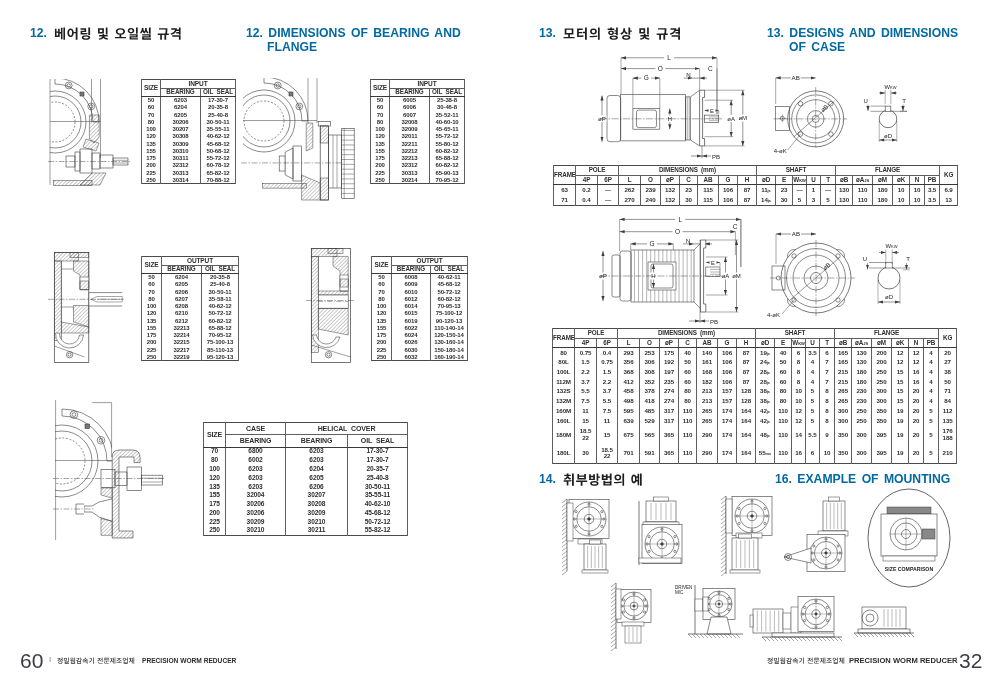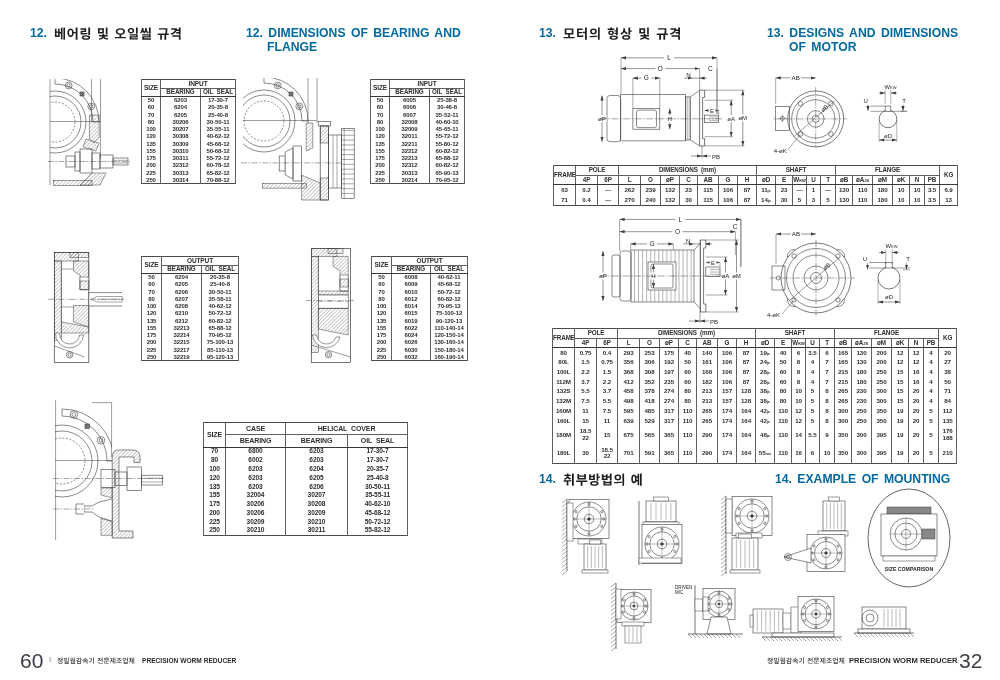--- a/index.html
+++ b/index.html
@@ -21,26 +21,26 @@
 
 <div class="t1" style="left:30px;top:27px;">12.</div>
 <svg class="abs" style="left:54px;top:27px" width="131" height="16" viewBox="0 0 131 16">
     <path transform="translate(0,11.6)" d="M0.9 -9.9H2.5V-7.1H4.1V-9.9H5.7V-1.7H0.9ZM2.5 -5.8V-3.1H4.1V-5.8ZM9.4 -11.1H11.0V1.2H9.4ZM5.5 -6.6H7.5V-5.2H5.5ZM6.9 -10.9H8.5V0.6H6.9Z M16.6 -10.2Q17.5 -10.2 18.2 -9.7Q18.9 -9.1 19.3 -8.2Q19.7 -7.2 19.7 -5.8Q19.7 -4.5 19.3 -3.5Q18.9 -2.5 18.2 -2.0Q17.5 -1.5 16.6 -1.5Q15.7 -1.5 15.0 -2.0Q14.2 -2.5 13.8 -3.5Q13.4 -4.5 13.4 -5.8Q13.4 -7.2 13.8 -8.2Q14.2 -9.1 15.0 -9.7Q15.7 -10.2 16.6 -10.2ZM16.6 -8.6Q16.1 -8.6 15.8 -8.3Q15.5 -8.0 15.3 -7.4Q15.1 -6.8 15.1 -5.8Q15.1 -5.0 15.3 -4.3Q15.5 -3.7 15.8 -3.4Q16.1 -3.1 16.6 -3.1Q17.0 -3.1 17.4 -3.4Q17.7 -3.7 17.9 -4.3Q18.1 -5.0 18.1 -5.8Q18.1 -6.8 17.9 -7.4Q17.7 -8.0 17.4 -8.3Q17.0 -8.6 16.6 -8.6ZM21.7 -11.1H23.5V1.2H21.7ZM19.2 -6.7H22.5V-5.3H19.2Z M34.3 -11.0H36.1V-3.6H34.3ZM26.6 -5.5H27.6Q28.8 -5.5 29.8 -5.6Q30.7 -5.6 31.6 -5.7Q32.4 -5.7 33.3 -5.9L33.5 -4.5Q32.6 -4.3 31.7 -4.3Q30.8 -4.2 29.8 -4.1Q28.8 -4.1 27.6 -4.1H26.6ZM26.5 -10.3H32.2V-6.6H28.3V-4.8H26.6V-7.9H30.4V-8.9H26.5ZM32.0 -3.4Q33.9 -3.4 35.0 -2.8Q36.2 -2.2 36.2 -1.1Q36.2 -0.0 35.0 0.6Q33.9 1.2 32.0 1.2Q30.0 1.2 28.9 0.6Q27.8 -0.0 27.8 -1.1Q27.8 -2.2 28.9 -2.8Q30.0 -3.4 32.0 -3.4ZM32.0 -2.0Q31.2 -2.0 30.6 -1.9Q30.1 -1.8 29.8 -1.6Q29.5 -1.4 29.5 -1.1Q29.5 -0.8 29.8 -0.6Q30.1 -0.4 30.6 -0.3Q31.2 -0.2 32.0 -0.2Q32.8 -0.2 33.3 -0.3Q33.9 -0.4 34.1 -0.6Q34.4 -0.8 34.4 -1.1Q34.4 -1.4 34.1 -1.6Q33.9 -1.8 33.3 -1.9Q32.8 -2.0 32.0 -2.0Z M44.0 -10.3H49.9V-5.2H44.0ZM48.2 -8.9H45.7V-6.5H48.2ZM51.8 -11.0H53.5V-4.1H51.8ZM48.5 -2.6H50.0V-2.4Q50.0 -1.7 49.7 -1.2Q49.4 -0.6 48.8 -0.1Q48.2 0.4 47.3 0.7Q46.4 1.0 45.2 1.1L44.7 -0.2Q45.4 -0.3 46.1 -0.4Q46.7 -0.6 47.2 -0.8Q47.6 -1.0 47.9 -1.3Q48.2 -1.6 48.4 -1.8Q48.5 -2.1 48.5 -2.4ZM48.8 -2.6H50.3V-2.4Q50.3 -2.1 50.6 -1.7Q50.8 -1.4 51.3 -1.1Q51.7 -0.7 52.5 -0.5Q53.2 -0.3 54.2 -0.2L53.6 1.1Q52.5 1.0 51.6 0.7Q50.7 0.4 50.1 -0.1Q49.4 -0.6 49.1 -1.2Q48.8 -1.8 48.8 -2.4ZM45.1 -3.5H53.7V-2.2H45.1ZM48.5 -4.5H50.3V-2.9H48.5Z M65.5 -4.2H67.3V-1.4H65.5ZM66.4 -10.4Q67.7 -10.4 68.7 -10.0Q69.8 -9.6 70.4 -8.8Q71.0 -8.1 71.0 -7.1Q71.0 -6.0 70.4 -5.3Q69.8 -4.5 68.7 -4.1Q67.7 -3.7 66.4 -3.7Q65.1 -3.7 64.1 -4.1Q63.0 -4.5 62.4 -5.3Q61.8 -6.0 61.8 -7.1Q61.8 -8.1 62.4 -8.8Q63.0 -9.6 64.1 -10.0Q65.1 -10.4 66.4 -10.4ZM66.4 -9.0Q65.6 -9.0 64.9 -8.8Q64.3 -8.6 63.9 -8.1Q63.5 -7.7 63.5 -7.1Q63.5 -6.4 63.9 -6.0Q64.3 -5.6 64.9 -5.3Q65.6 -5.1 66.4 -5.1Q67.2 -5.1 67.9 -5.3Q68.5 -5.6 68.9 -6.0Q69.2 -6.4 69.2 -7.1Q69.2 -7.7 68.9 -8.1Q68.5 -8.6 67.9 -8.8Q67.2 -9.0 66.4 -9.0ZM60.9 -1.7H71.9V-0.3H60.9Z M77.0 -10.7Q77.9 -10.7 78.7 -10.3Q79.4 -10.0 79.8 -9.4Q80.3 -8.7 80.3 -7.9Q80.3 -7.1 79.8 -6.5Q79.4 -5.8 78.7 -5.5Q77.9 -5.1 77.0 -5.1Q76.1 -5.1 75.3 -5.5Q74.6 -5.8 74.2 -6.5Q73.7 -7.1 73.7 -7.9Q73.7 -8.7 74.2 -9.4Q74.6 -10.0 75.3 -10.3Q76.1 -10.7 77.0 -10.7ZM77.0 -9.3Q76.6 -9.3 76.2 -9.1Q75.8 -8.9 75.6 -8.6Q75.4 -8.3 75.4 -7.9Q75.4 -7.5 75.6 -7.2Q75.8 -6.9 76.2 -6.7Q76.5 -6.5 77.0 -6.5Q77.5 -6.5 77.8 -6.7Q78.2 -6.9 78.4 -7.2Q78.6 -7.5 78.6 -7.9Q78.6 -8.3 78.4 -8.6Q78.2 -8.9 77.8 -9.1Q77.4 -9.3 77.0 -9.3ZM82.0 -11.0H83.7V-4.9H82.0ZM75.6 -4.4H83.7V-1.1H77.3V0.4H75.6V-2.4H82.0V-3.1H75.6ZM75.6 -0.3H84.0V1.0H75.6Z M94.9 -11.0H96.7V-4.8H94.9ZM87.8 -10.6H89.0V-10.1Q89.0 -9.4 88.9 -8.6Q88.8 -7.9 88.6 -7.2Q88.4 -6.6 88.0 -6.0Q87.6 -5.5 86.9 -5.1L86.0 -6.4Q86.6 -6.7 86.9 -7.1Q87.2 -7.5 87.4 -8.0Q87.6 -8.5 87.7 -9.0Q87.8 -9.6 87.8 -10.1ZM88.3 -10.6H89.5V-10.1Q89.5 -9.6 89.5 -9.1Q89.6 -8.5 89.8 -8.0Q89.9 -7.5 90.3 -7.1Q90.6 -6.6 91.1 -6.3L90.3 -5.0Q89.6 -5.4 89.2 -6.0Q88.9 -6.5 88.6 -7.2Q88.4 -7.9 88.3 -8.7Q88.3 -9.4 88.3 -10.1ZM91.1 -10.6H92.3V-10.1Q92.3 -9.4 92.2 -8.6Q92.1 -7.9 91.9 -7.2Q91.7 -6.5 91.3 -6.0Q90.9 -5.4 90.3 -5.0L89.5 -6.3Q90.0 -6.6 90.3 -7.1Q90.6 -7.5 90.8 -8.0Q91.0 -8.5 91.0 -9.1Q91.1 -9.6 91.1 -10.1ZM91.5 -10.6H92.7V-10.1Q92.7 -9.4 92.9 -8.7Q93.0 -8.0 93.4 -7.4Q93.8 -6.8 94.5 -6.4L93.6 -5.1Q92.8 -5.6 92.3 -6.4Q91.9 -7.2 91.7 -8.1Q91.5 -9.1 91.5 -10.1ZM88.2 -4.4H96.7V-1.1H89.9V0.2H88.2V-2.3H94.9V-3.0H88.2ZM88.2 -0.3H97.0V1.1H88.2Z M105.0 -10.4H112.7V-9.0H105.0ZM103.7 -5.1H114.8V-3.7H103.7ZM106.2 -4.1H107.9V1.2H106.2ZM111.6 -10.4H113.4V-9.6Q113.4 -8.8 113.3 -7.6Q113.3 -6.4 112.9 -4.7L111.2 -4.8Q111.5 -6.5 111.6 -7.6Q111.6 -8.8 111.6 -9.6ZM110.4 -4.1H112.2V1.2H110.4Z M121.0 -10.3H122.9Q122.9 -8.6 122.2 -7.4Q121.6 -6.1 120.3 -5.2Q119.0 -4.3 117.2 -3.8L116.5 -5.2Q118.0 -5.6 119.0 -6.2Q120.0 -6.9 120.5 -7.7Q121.0 -8.5 121.0 -9.4ZM117.2 -10.3H122.2V-8.9H117.2ZM118.3 -3.3H126.6V1.1H124.9V-1.9H118.3ZM124.9 -11.1H126.6V-3.8H124.9ZM122.3 -9.1H125.2V-7.7H122.3ZM122.2 -6.5H125.1V-5.1H122.2Z" fill="#1e1e1e"></path>
   </svg>
 <div class="t1" style="left:246px;top:27px;">12. DIMENSIONS OF BEARING AND<br><span style="padding-left:21px">FLANGE</span></div>
 <div class="t1" style="left:539px;top:27px;">13.</div>
 <svg class="abs" style="left:563px;top:27px" width="121" height="16" viewBox="0 0 121 16">
     <path transform="translate(0,11.6)" d="M0.5 -1.7H11.6V-0.3H0.5ZM5.2 -4.4H6.9V-1.3H5.2ZM1.7 -10.2H10.4V-4.1H1.7ZM8.7 -8.8H3.4V-5.5H8.7Z M22.0 -11.1H23.8V1.2H22.0ZM19.9 -6.8H22.2V-5.3H19.9ZM14.1 -3.0H15.1Q16.1 -3.0 16.9 -3.0Q17.8 -3.0 18.6 -3.1Q19.4 -3.2 20.3 -3.3L20.5 -1.9Q19.6 -1.8 18.7 -1.7Q17.9 -1.6 17.0 -1.6Q16.1 -1.6 15.1 -1.6H14.1ZM14.1 -10.0H19.7V-8.6H15.8V-2.5H14.1ZM15.4 -6.6H19.3V-5.3H15.4Z M30.5 -10.2Q31.4 -10.2 32.2 -9.9Q32.9 -9.5 33.4 -8.8Q33.8 -8.1 33.8 -7.2Q33.8 -6.4 33.4 -5.7Q32.9 -5.0 32.2 -4.6Q31.4 -4.2 30.5 -4.2Q29.5 -4.2 28.7 -4.6Q28.0 -5.0 27.5 -5.7Q27.1 -6.4 27.1 -7.2Q27.1 -8.1 27.5 -8.8Q28.0 -9.5 28.7 -9.9Q29.5 -10.2 30.5 -10.2ZM30.5 -8.7Q30.0 -8.7 29.6 -8.6Q29.2 -8.4 29.0 -8.0Q28.8 -7.7 28.8 -7.2Q28.8 -6.8 29.0 -6.4Q29.2 -6.1 29.6 -5.9Q30.0 -5.7 30.5 -5.7Q30.9 -5.7 31.3 -5.9Q31.7 -6.1 31.9 -6.4Q32.1 -6.8 32.1 -7.2Q32.1 -7.7 31.9 -8.0Q31.7 -8.4 31.3 -8.6Q30.9 -8.7 30.5 -8.7ZM35.0 -11.1H36.7V1.2H35.0ZM26.8 -1.3 26.6 -2.7Q27.7 -2.7 29.0 -2.7Q30.3 -2.7 31.6 -2.8Q33.0 -2.9 34.3 -3.1L34.4 -1.8Q33.1 -1.6 31.7 -1.5Q30.4 -1.3 29.1 -1.3Q27.8 -1.3 26.8 -1.3Z M51.5 -8.4H53.7V-7.0H51.5ZM51.5 -5.9H53.7V-4.5H51.5ZM44.6 -10.0H51.3V-8.6H44.6ZM48.1 -8.2Q48.9 -8.2 49.5 -7.9Q50.2 -7.6 50.6 -7.1Q50.9 -6.5 50.9 -5.9Q50.9 -5.2 50.6 -4.7Q50.2 -4.2 49.5 -3.9Q48.9 -3.6 48.1 -3.6Q47.2 -3.6 46.6 -3.9Q45.9 -4.2 45.6 -4.7Q45.2 -5.2 45.2 -5.9Q45.2 -6.5 45.6 -7.1Q45.9 -7.6 46.6 -7.9Q47.2 -8.2 48.1 -8.2ZM48.1 -6.9Q47.5 -6.9 47.2 -6.6Q46.8 -6.3 46.8 -5.9Q46.8 -5.4 47.2 -5.1Q47.5 -4.9 48.1 -4.9Q48.6 -4.9 49.0 -5.1Q49.3 -5.4 49.3 -5.9Q49.3 -6.3 49.0 -6.6Q48.6 -6.9 48.1 -6.9ZM47.2 -11.2H49.0V-9.0H47.2ZM53.1 -11.1H54.8V-3.3H53.1ZM50.7 -3.1Q52.0 -3.1 52.9 -2.9Q53.9 -2.6 54.4 -2.1Q54.9 -1.6 54.9 -1.0Q54.9 -0.3 54.4 0.2Q53.9 0.7 52.9 0.9Q52.0 1.2 50.7 1.2Q49.4 1.2 48.5 0.9Q47.5 0.7 47.0 0.2Q46.5 -0.3 46.5 -1.0Q46.5 -1.6 47.0 -2.1Q47.5 -2.6 48.5 -2.9Q49.4 -3.1 50.7 -3.1ZM50.7 -1.8Q49.6 -1.8 49.0 -1.6Q48.4 -1.4 48.4 -1.0Q48.4 -0.6 49.0 -0.4Q49.6 -0.2 50.7 -0.2Q51.8 -0.2 52.4 -0.4Q53.0 -0.6 53.0 -1.0Q53.0 -1.4 52.4 -1.6Q51.8 -1.8 50.7 -1.8Z M60.3 -10.4H61.7V-9.3Q61.7 -8.1 61.3 -7.0Q61.0 -6.0 60.2 -5.1Q59.5 -4.3 58.3 -3.9L57.4 -5.3Q58.4 -5.7 59.1 -6.3Q59.7 -6.9 60.0 -7.7Q60.3 -8.5 60.3 -9.3ZM60.6 -10.4H62.0V-9.1Q62.0 -8.6 62.2 -8.1Q62.4 -7.5 62.7 -7.1Q63.0 -6.6 63.5 -6.3Q64.1 -5.9 64.8 -5.7L63.9 -4.3Q62.8 -4.7 62.0 -5.4Q61.3 -6.1 61.0 -7.1Q60.6 -8.0 60.6 -9.1ZM65.4 -11.0H67.2V-3.8H65.4ZM66.7 -8.2H68.8V-6.8H66.7ZM63.2 -3.6Q64.5 -3.6 65.4 -3.3Q66.3 -3.0 66.8 -2.5Q67.3 -1.9 67.3 -1.2Q67.3 -0.4 66.8 0.1Q66.3 0.6 65.4 0.9Q64.5 1.2 63.2 1.2Q61.9 1.2 61.0 0.9Q60.1 0.6 59.6 0.1Q59.1 -0.4 59.1 -1.2Q59.1 -1.9 59.6 -2.5Q60.1 -3.0 61.0 -3.3Q61.9 -3.6 63.2 -3.6ZM63.2 -2.2Q62.4 -2.2 61.9 -2.1Q61.4 -2.0 61.1 -1.7Q60.8 -1.5 60.8 -1.2Q60.8 -0.9 61.1 -0.6Q61.4 -0.4 61.9 -0.3Q62.4 -0.2 63.2 -0.2Q64.0 -0.2 64.5 -0.3Q65.1 -0.4 65.3 -0.6Q65.6 -0.9 65.6 -1.2Q65.6 -1.5 65.3 -1.7Q65.1 -2.0 64.5 -2.1Q64.0 -2.2 63.2 -2.2Z M76.3 -10.3H82.2V-5.2H76.3ZM80.5 -8.9H78.0V-6.5H80.5ZM84.1 -11.0H85.8V-4.1H84.1ZM80.8 -2.6H82.3V-2.4Q82.3 -1.7 82.0 -1.2Q81.7 -0.6 81.1 -0.1Q80.4 0.4 79.5 0.7Q78.6 1.0 77.5 1.1L76.9 -0.2Q77.7 -0.3 78.3 -0.4Q79.0 -0.6 79.4 -0.8Q79.9 -1.0 80.2 -1.3Q80.5 -1.6 80.6 -1.8Q80.8 -2.1 80.8 -2.4ZM81.1 -2.6H82.6V-2.4Q82.6 -2.1 82.8 -1.7Q83.1 -1.4 83.5 -1.1Q84.0 -0.7 84.7 -0.5Q85.5 -0.3 86.5 -0.2L85.9 1.1Q84.7 1.0 83.8 0.7Q82.9 0.4 82.3 -0.1Q81.7 -0.6 81.4 -1.2Q81.1 -1.8 81.1 -2.4ZM77.4 -3.5H86.0V-2.2H77.4ZM80.8 -4.5H82.6V-2.9H80.8Z M95.0 -10.4H102.7V-9.0H95.0ZM93.7 -5.1H104.8V-3.7H93.7ZM96.2 -4.1H98.0V1.2H96.2ZM101.6 -10.4H103.4V-9.6Q103.4 -8.8 103.3 -7.6Q103.3 -6.4 103.0 -4.7L101.2 -4.8Q101.5 -6.5 101.6 -7.6Q101.6 -8.8 101.6 -9.6ZM100.4 -4.1H102.2V1.2H100.4Z M111.4 -10.3H113.2Q113.2 -8.6 112.5 -7.4Q111.9 -6.1 110.6 -5.2Q109.3 -4.3 107.5 -3.8L106.8 -5.2Q108.3 -5.6 109.3 -6.2Q110.4 -6.9 110.9 -7.7Q111.4 -8.5 111.4 -9.4ZM107.5 -10.3H112.5V-8.9H107.5ZM108.6 -3.3H117.0V1.1H115.2V-1.9H108.6ZM115.2 -11.1H117.0V-3.8H115.2ZM112.6 -9.1H115.5V-7.7H112.6ZM112.5 -6.5H115.4V-5.1H112.5Z" fill="#1e1e1e"></path>
   </svg>
-<div class="t1" style="left:767px;top:27px;">13. DESIGNS AND DIMENSIONS<br><span style="padding-left:22px">OF MOTOR</span></div>
+<div class="t1" style="left:767px;top:27px;">13. DESIGNS AND DIMENSIONS<br><span style="padding-left:22px">OF CASE</span></div>
 <div class="t1" style="left:539px;top:473px;">14.</div>
 <svg class="abs" style="left:563px;top:473px" width="82" height="16" viewBox="0 0 82 16">
     <path transform="translate(0,11.6)" d="M3.7 -8.7H5.1V-8.6Q5.1 -7.7 4.7 -6.9Q4.4 -6.2 3.6 -5.6Q2.9 -5.1 1.7 -4.8L1.0 -6.2Q1.9 -6.4 2.5 -6.7Q3.1 -7.1 3.4 -7.6Q3.7 -8.1 3.7 -8.6ZM4.0 -8.7H5.5V-8.6Q5.5 -8.1 5.7 -7.6Q6.0 -7.2 6.6 -6.9Q7.2 -6.5 8.1 -6.3L7.4 -5.0Q6.3 -5.2 5.5 -5.7Q4.8 -6.3 4.4 -7.0Q4.0 -7.7 4.0 -8.6ZM1.3 -9.8H7.8V-8.5H1.3ZM3.7 -11.0H5.5V-8.9H3.7ZM3.7 -4.1H5.4V0.8H3.7ZM9.0 -11.1H10.8V1.2H9.0ZM0.8 -2.9 0.6 -4.3Q1.7 -4.3 3.0 -4.3Q4.3 -4.4 5.7 -4.4Q7.0 -4.5 8.3 -4.7L8.4 -3.4Q7.1 -3.2 5.8 -3.1Q4.4 -2.9 3.1 -2.9Q1.9 -2.9 0.8 -2.9Z M13.1 -4.0H24.2V-2.6H13.1ZM17.7 -3.3H19.5V1.2H17.7ZM14.4 -10.6H16.1V-9.2H21.2V-10.6H22.9V-5.2H14.4ZM16.1 -7.8V-6.6H21.2V-7.8Z M31.4 -3.6Q32.6 -3.6 33.6 -3.3Q34.5 -3.0 35.0 -2.5Q35.5 -2.0 35.5 -1.2Q35.5 -0.5 35.0 0.1Q34.5 0.6 33.6 0.9Q32.6 1.2 31.4 1.2Q30.1 1.2 29.2 0.9Q28.2 0.6 27.7 0.1Q27.2 -0.5 27.2 -1.2Q27.2 -2.0 27.7 -2.5Q28.2 -3.0 29.2 -3.3Q30.1 -3.6 31.4 -3.6ZM31.4 -2.2Q30.6 -2.2 30.0 -2.1Q29.5 -2.0 29.2 -1.8Q29.0 -1.6 29.0 -1.2Q29.0 -0.9 29.2 -0.6Q29.5 -0.4 30.0 -0.3Q30.6 -0.2 31.4 -0.2Q32.1 -0.2 32.7 -0.3Q33.2 -0.4 33.5 -0.6Q33.7 -0.9 33.7 -1.2Q33.7 -1.6 33.5 -1.8Q33.2 -2.0 32.7 -2.1Q32.1 -2.2 31.4 -2.2ZM33.6 -11.0H35.3V-3.9H33.6ZM34.9 -8.2H37.0V-6.8H34.9ZM26.1 -10.3H27.8V-8.8H30.2V-10.3H31.9V-4.5H26.1ZM27.8 -7.4V-5.9H30.2V-7.4Z M38.8 -10.4H40.6V-8.9H42.9V-10.4H44.6V-4.7H38.8ZM40.6 -7.6V-6.1H42.9V-7.6ZM44.2 -8.3H47.2V-6.9H44.2ZM46.8 -11.0H48.6V-4.4H46.8ZM40.4 -3.8H42.2V-2.8H46.8V-3.8H48.5V1.0H40.4ZM42.2 -1.4V-0.4H46.8V-1.4Z M54.9 -10.2Q55.8 -10.2 56.6 -9.9Q57.3 -9.5 57.8 -8.8Q58.2 -8.1 58.2 -7.2Q58.2 -6.4 57.8 -5.7Q57.3 -5.0 56.6 -4.6Q55.8 -4.2 54.9 -4.2Q53.9 -4.2 53.1 -4.6Q52.4 -5.0 51.9 -5.7Q51.5 -6.4 51.5 -7.2Q51.5 -8.1 51.9 -8.8Q52.4 -9.5 53.1 -9.9Q53.9 -10.2 54.9 -10.2ZM54.9 -8.7Q54.4 -8.7 54.0 -8.6Q53.6 -8.4 53.4 -8.0Q53.2 -7.7 53.2 -7.2Q53.2 -6.8 53.4 -6.4Q53.6 -6.1 54.0 -5.9Q54.4 -5.7 54.9 -5.7Q55.3 -5.7 55.7 -5.9Q56.1 -6.1 56.3 -6.4Q56.5 -6.8 56.5 -7.2Q56.5 -7.7 56.3 -8.0Q56.1 -8.4 55.7 -8.6Q55.3 -8.7 54.9 -8.7ZM59.4 -11.1H61.1V1.2H59.4ZM51.2 -1.3 51.0 -2.7Q52.0 -2.7 53.3 -2.7Q54.6 -2.7 56.0 -2.8Q57.4 -2.9 58.7 -3.1L58.8 -1.8Q57.5 -1.6 56.1 -1.5Q54.8 -1.3 53.5 -1.3Q52.2 -1.3 51.2 -1.3Z M73.0 -8.4H75.1V-6.9H73.0ZM73.0 -4.6H75.1V-3.2H73.0ZM77.0 -11.1H78.7V1.2H77.0ZM74.6 -10.9H76.2V0.6H74.6ZM70.9 -10.2Q71.7 -10.2 72.3 -9.7Q72.9 -9.1 73.3 -8.1Q73.6 -7.1 73.6 -5.8Q73.6 -4.4 73.3 -3.4Q72.9 -2.4 72.3 -1.8Q71.7 -1.3 70.9 -1.3Q70.1 -1.3 69.5 -1.8Q68.9 -2.4 68.6 -3.4Q68.3 -4.4 68.3 -5.8Q68.3 -7.1 68.6 -8.1Q68.9 -9.1 69.5 -9.7Q70.1 -10.2 70.9 -10.2ZM70.9 -8.5Q70.6 -8.5 70.4 -8.2Q70.1 -7.9 70.0 -7.3Q69.9 -6.7 69.9 -5.8Q69.9 -4.8 70.0 -4.2Q70.1 -3.6 70.4 -3.3Q70.6 -3.0 70.9 -3.0Q71.3 -3.0 71.5 -3.3Q71.7 -3.6 71.9 -4.2Q72.0 -4.8 72.0 -5.8Q72.0 -6.7 71.9 -7.3Q71.7 -7.9 71.5 -8.2Q71.3 -8.5 70.9 -8.5Z" fill="#1e1e1e"></path>
   </svg>
-<div class="t1" style="left:775px;top:473px;">14. EXAMPLE OF MOUNTING</div>
+<div class="t1" style="left:775px;top:473px;">16. EXAMPLE OF MOUNTING</div>
 <table class="tb" style="left:141px;top:79px;width:94px;height:104px;font-size:6.0px;">
 <colgroup>
       <col style="width:19px">
       <col style="width:40px">
       <col style="width:35px">
     </colgroup>
 <tbody>
       <tr style="height:8.5px">
         <td rowspan="2" class="hd hs" style="font-size:6.5px">SIZE</td>
         <td colspan="2" class="hd" style="font-size:6.5px">INPUT</td>

